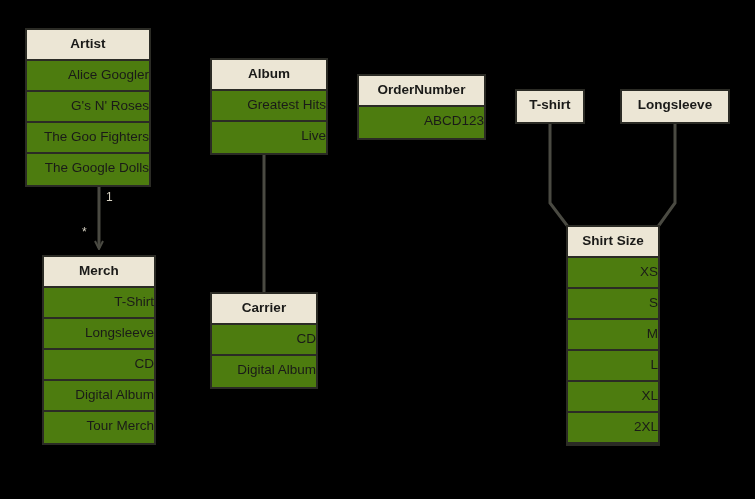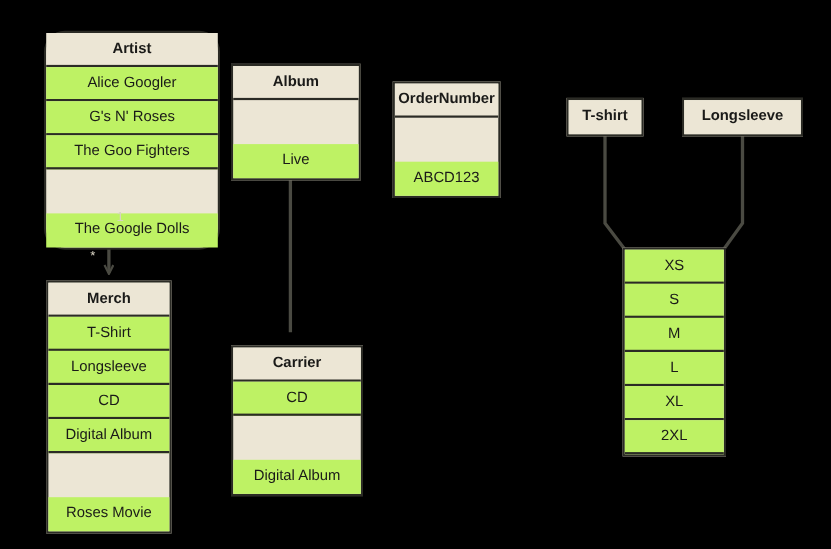--- a/index.html
+++ b/index.html
@@ -44,34 +44,33 @@
     height: 31px;
     border-bottom: 2px solid #2b2b25;
     white-space: nowrap;
     overflow: hidden;
   }
   .ent-header.last {
     border-bottom: none;
   }
   .ent-row {
     box-sizing: border-box;
-    background: #bef264;
+    background: #4d7c0f;
     color: #1a1a18;
     font-size: 13.5px;
-    text-align: center;
+    text-align: right;
     line-height: 27px;
     height: 31px;
     padding-left: 0;
     border-bottom: 2px solid #2b2b25;
     white-space: nowrap;
     overflow: hidden;
   }
   .ent-row.last {
     border-bottom: none;
-    margin-top: 40px;
   }
   .edge-label {
     position: absolute;
     color: #d8d3c4;
     font-size: 12px;
     font-family: "Liberation Sans", sans-serif;
     line-height: 12px;
     white-space: nowrap;
   }
 </style>
@@ -89,62 +88,64 @@
 
     <line x1="99" y1="183" x2="99" y2="248" stroke="#4a4a42" stroke-width="3" marker-end="url(#openArrow)"></line>
 
     <line x1="264" y1="150" x2="264" y2="302" stroke="#4a4a42" stroke-width="3"></line>
 
     <polyline points="550,119 550,203 569,228" fill="none" stroke="#4a4a42" stroke-width="3"></polyline>
 
     <polyline points="675,119 675,203 657,228" fill="none" stroke="#4a4a42" stroke-width="3"></polyline>
   </svg>
 
-  <div class="entity" style="left:40px; top:28px; width:160px;border-radius:19px;">
+  <div class="entity" style="left:25px; top:28px; width:126px;">
     <div class="ent-header">Artist</div>
     <div class="ent-row">Alice Googler</div>
     <div class="ent-row">G's N' Roses</div>
     <div class="ent-row">The Goo Fighters</div>
     <div class="ent-row last">The Google Dolls</div>
   </div>
 
   <div class="entity" style="left:210px; top:58px; width:118px;">
     <div class="ent-header">Album</div>
+    <div class="ent-row">Greatest Hits</div>
     <div class="ent-row last">Live</div>
   </div>
 
-  <div class="entity" style="left:357px; top:74px; width:98px;">
+  <div class="entity" style="left:357px; top:74px; width:129px;">
     <div class="ent-header">OrderNumber</div>
     <div class="ent-row last">ABCD123</div>
   </div>
 
   <div class="entity" style="left:515px; top:89px; width:70px;">
     <div class="ent-header last">T-shirt</div>
   </div>
 
   <div class="entity" style="left:620px; top:89px; width:110px;">
     <div class="ent-header last">Longsleeve</div>
   </div>
 
   <div class="entity" style="left:42px; top:255px; width:114px;">
     <div class="ent-header">Merch</div>
     <div class="ent-row">T-Shirt</div>
     <div class="ent-row">Longsleeve</div>
     <div class="ent-row">CD</div>
     <div class="ent-row">Digital Album</div>
-    <div class="ent-row last">Roses Movie</div>
+    <div class="ent-row last">Tour Merch</div>
   </div>
 
-  <div class="entity" style="left:210px; top:314px; width:120px;">
+  <div class="entity" style="left:210px; top:292px; width:108px;">
     <div class="ent-header">Carrier</div>
     <div class="ent-row">CD</div>
     <div class="ent-row last">Digital Album</div>
   </div>
 
   <div class="entity" style="left:566px; top:225px; width:94px;">
+    <div class="ent-header">Shirt Size</div>
     <div class="ent-row">XS</div>
     <div class="ent-row">S</div>
     <div class="ent-row">M</div>
     <div class="ent-row">L</div>
     <div class="ent-row">XL</div>
     <div class="ent-row">2XL</div>
   </div>
 
   <div class="edge-label" style="left:106px; top:191px;">1</div>
   <div class="edge-label" style="left:82px; top:226px;">*</div>

